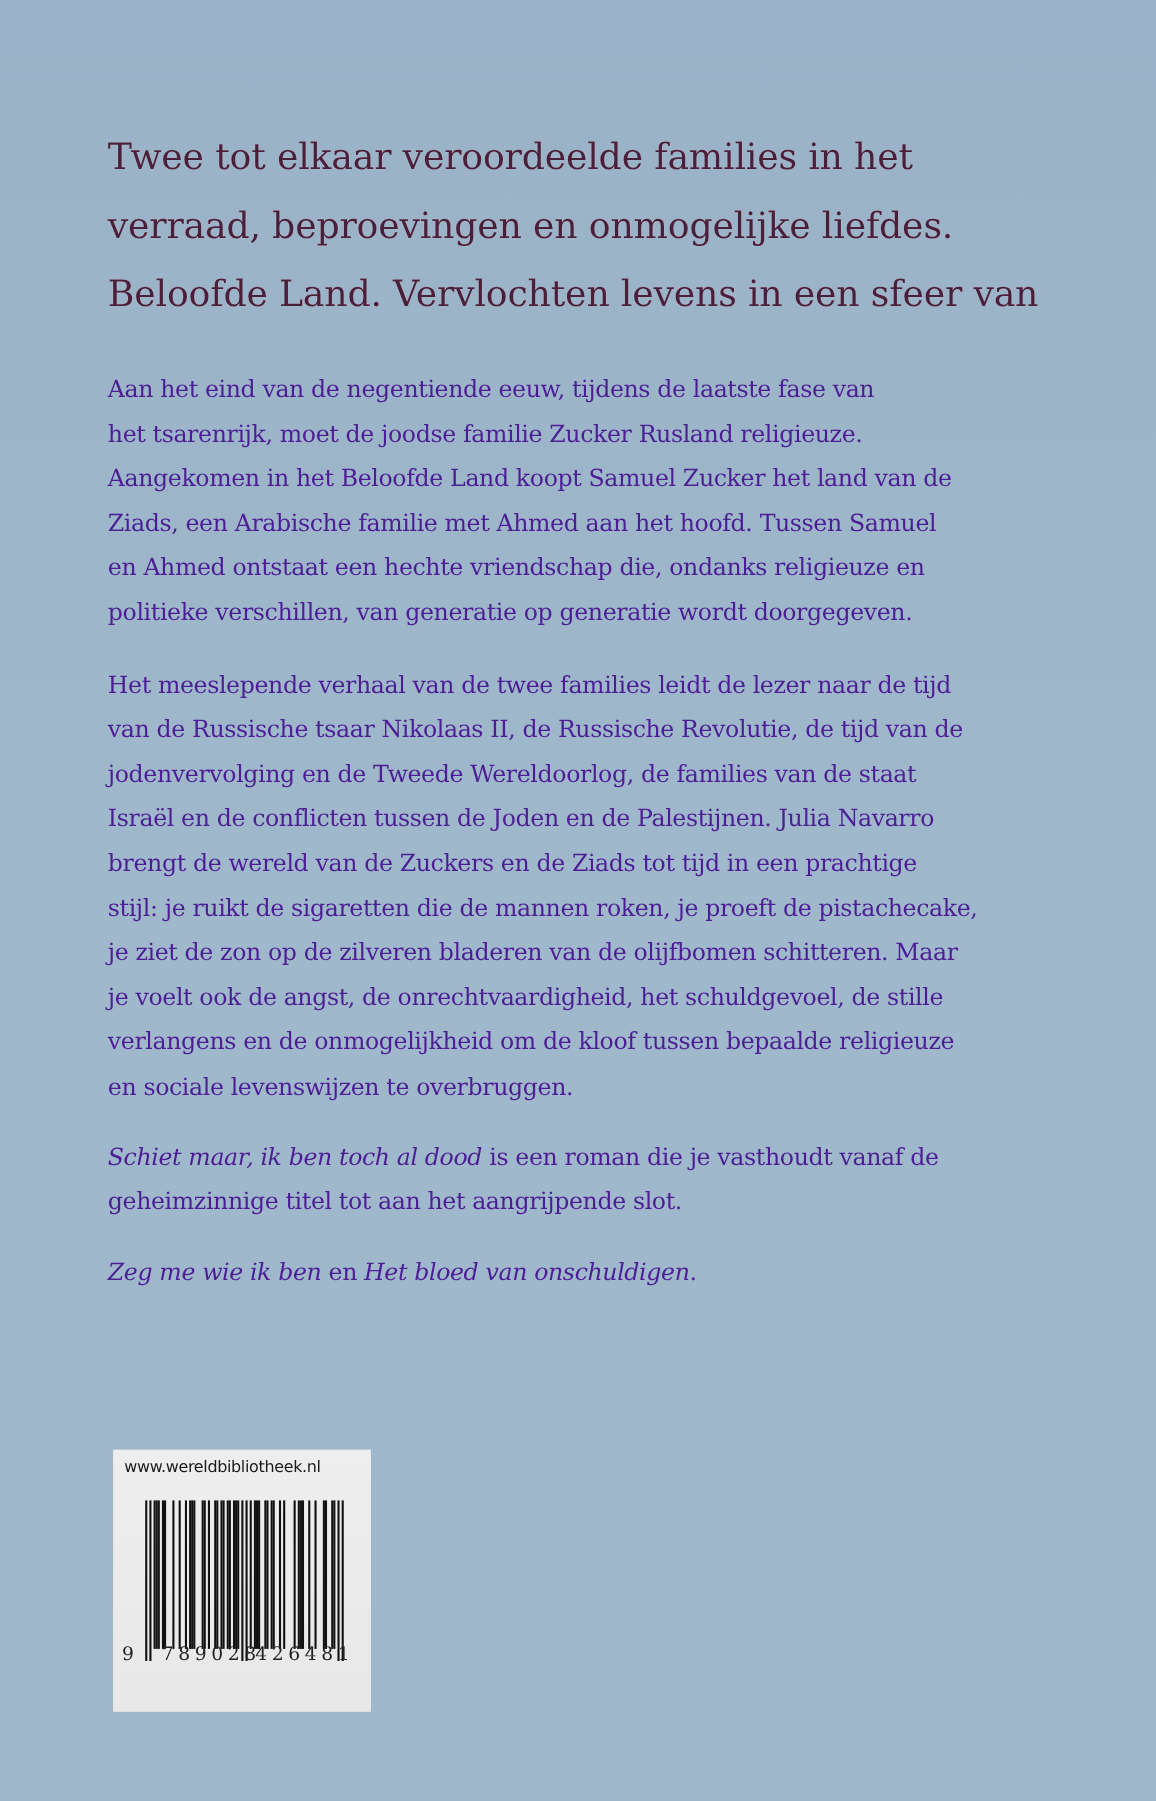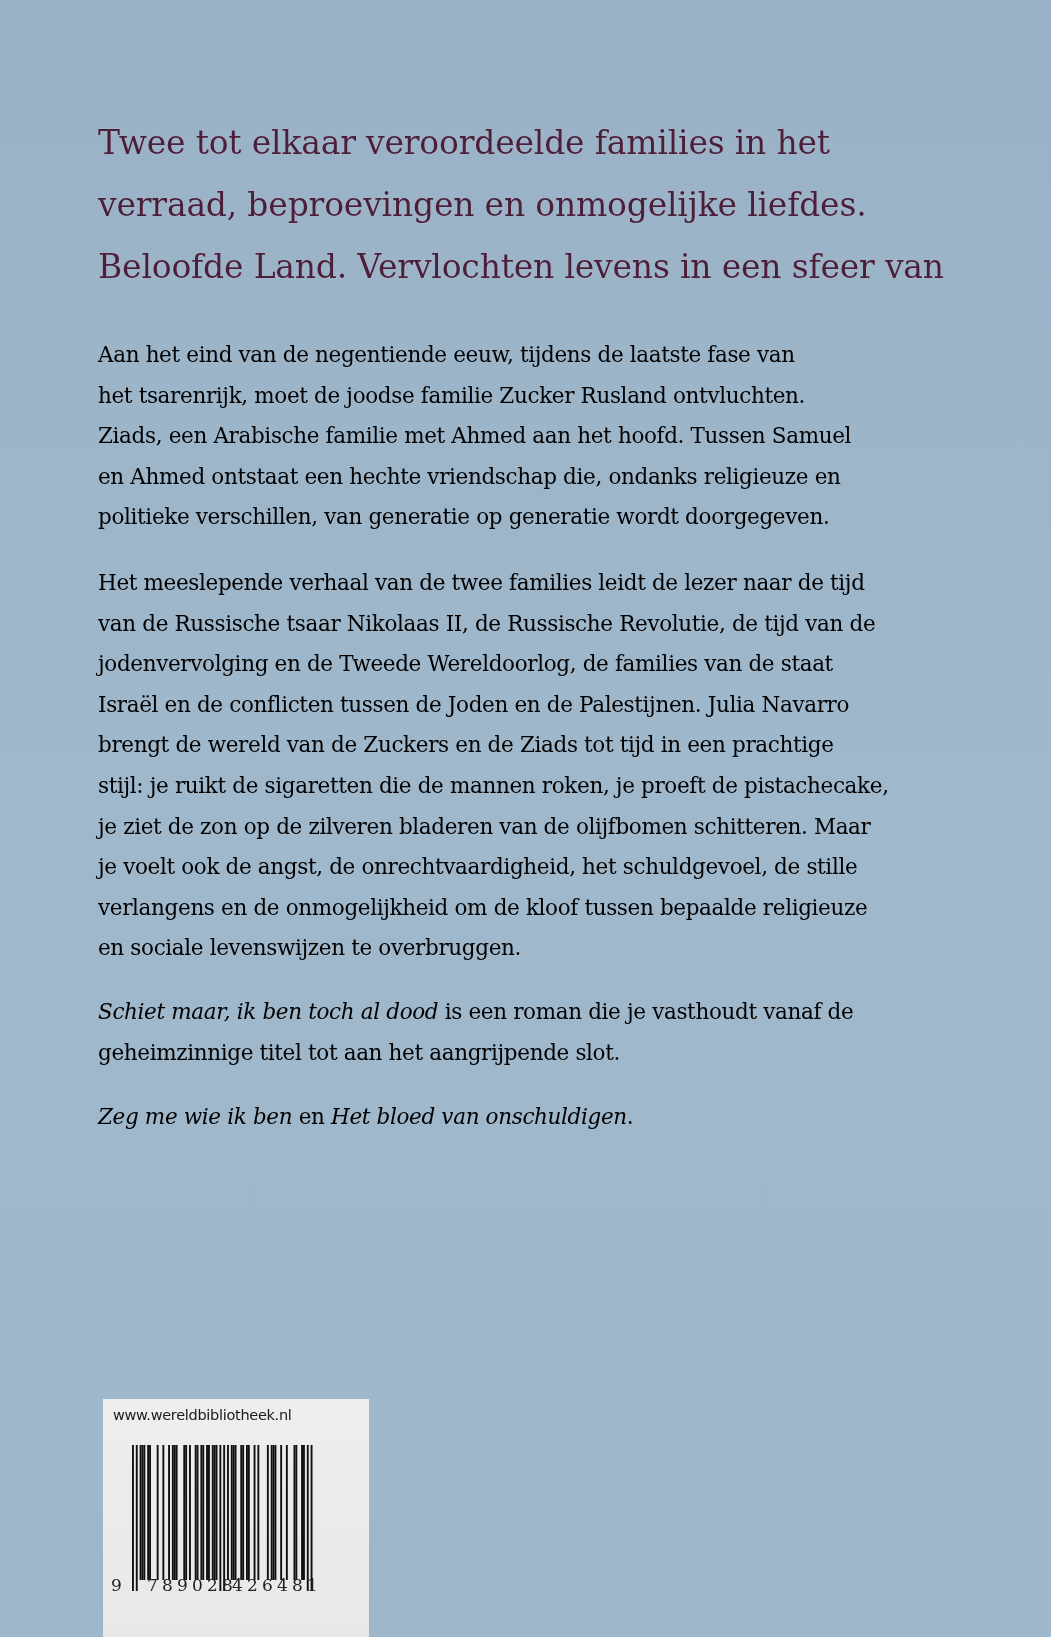--- a/index.html
+++ b/index.html
@@ -14,34 +14,33 @@
   .headline {
     position: absolute; left: 98px; top: 112px; width: 920px;
     color: #4a1f3a;
     font-family: "DejaVu Serif", serif;
     font-size: 33px; line-height: 62px; letter-spacing: -0.2px;
     text-shadow: 0 0 1px rgba(255,220,235,0.5);
   }
   .headline .line, .para .line { display: block; white-space: nowrap; }
   .body-text {
     position: absolute; left: 98px; top: 335px; width: 930px;
-    color: #000000;
+    color: #4c1d95;
     font-family: "DejaVu Serif", serif;
     font-size: 21.5px; line-height: 40.6px; letter-spacing: -0.35px;
   }
   .para { margin: 0 0 26px 0; }
   .para.p1 { margin-bottom: 25px; }
   .para.p2 { margin-bottom: 23px; }
   .para.p3 { margin-bottom: 24px; }
   em { font-style: italic; }
   .label {
-    position: absolute; left: 103px; top: 1399px; width: 234px; height: 238px;
+    position: absolute; left: 103px; top: 1318px; width: 234px; height: 238px;
     background: #ececec;
     background-image: linear-gradient(180deg, #eeeeee, #e8e8e8);
-    padding-left: 32px;
   }
   .label .url {
     position: absolute; left: 10px; top: 8px;
     font-family: "DejaVu Sans", sans-serif; font-size: 14.5px; letter-spacing: -0.3px;
     color: #1a1a1a;
   }
   .label svg { position: absolute; left: 0; top: 0; }
   .digits {
     position: absolute; top: 176px; left: 0; width: 234px; height: 30px;
     font-family: "DejaVu Serif", serif; font-size: 17px; color: #222;
@@ -55,21 +54,22 @@
 
   <div class="headline">
     <span class="line">Twee tot elkaar veroordeelde families in het</span>
     <span class="line">verraad, beproevingen en onmogelijke liefdes.</span>
     <span class="line">Beloofde Land. Vervlochten levens in een sfeer van</span>
   </div>
 
   <div class="body-text">
     <p class="para p1">
       <span class="line">Aan het eind van de negentiende eeuw, tijdens de laatste fase van</span>
-      <span class="line">het tsarenrijk, moet de joodse familie Zucker Rusland ontvluchten.</span>
+      <span class="line">het tsarenrijk, moet de joodse familie Zucker Rusland religieuze.</span>
+      <span class="line">Aangekomen in het Beloofde Land koopt Samuel Zucker het land van de</span>
       <span class="line">Ziads, een Arabische familie met Ahmed aan het hoofd. Tussen Samuel</span>
       <span class="line">en Ahmed ontstaat een hechte vriendschap die, ondanks religieuze en</span>
       <span class="line">politieke verschillen, van generatie op generatie wordt doorgegeven.</span>
     </p>
     <p class="para p2">
       <span class="line">Het meeslepende verhaal van de twee families leidt de lezer naar de tijd</span>
       <span class="line">van de Russische tsaar Nikolaas II, de Russische Revolutie, de tijd van de</span>
       <span class="line">jodenvervolging en de Tweede Wereldoorlog, de families van de staat</span>
       <span class="line">Israël en de conflicten tussen de Joden en de Palestijnen. Julia Navarro</span>
       <span class="line">brengt de  wereld van de Zuckers en de Ziads tot tijd in een prachtige</span>

